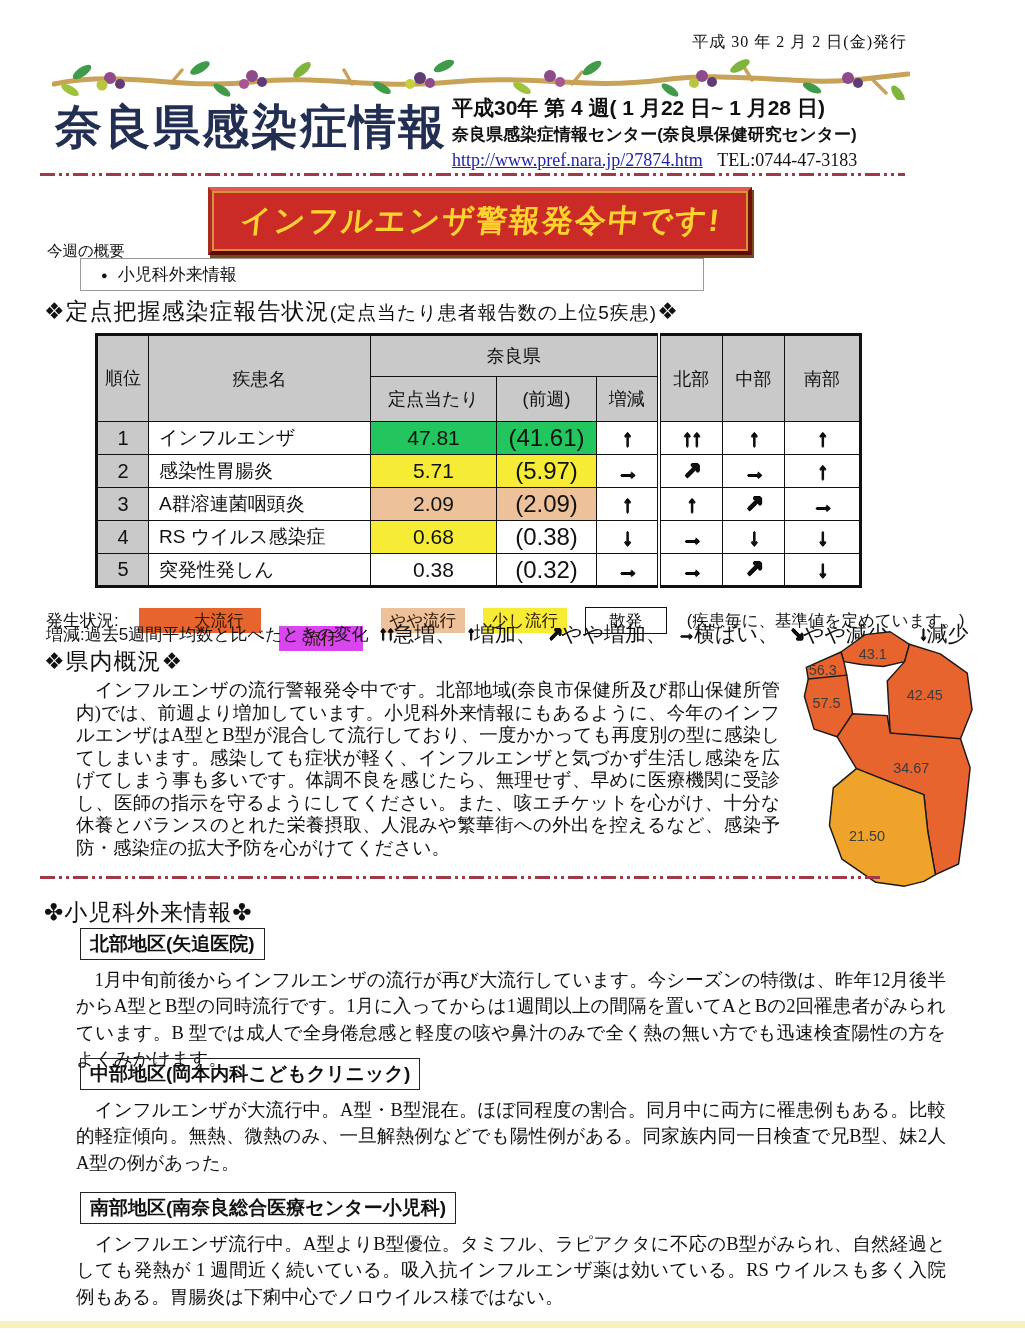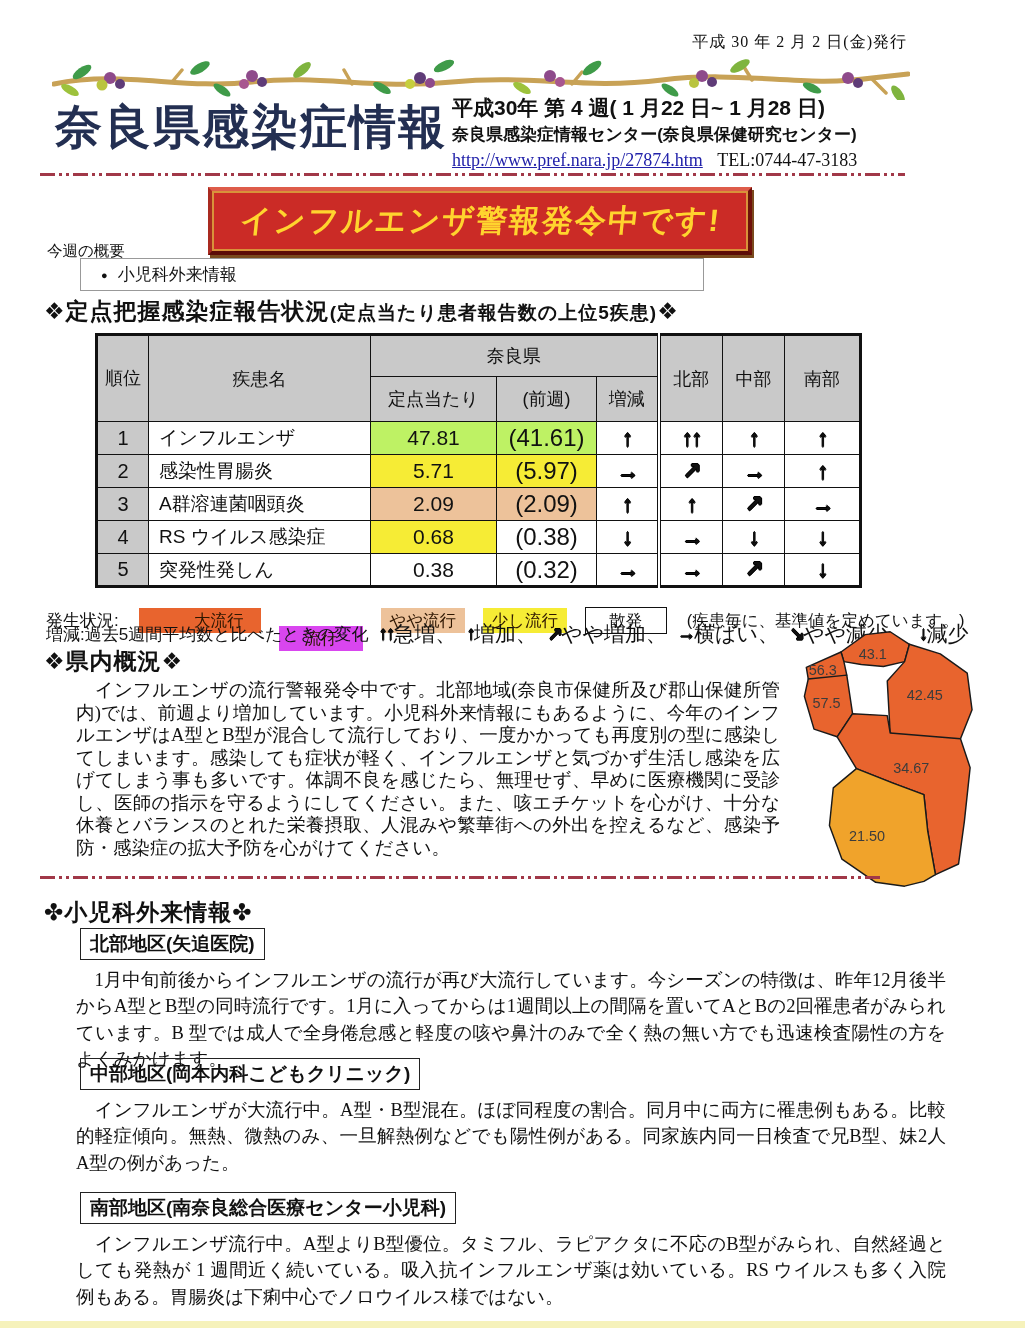--- a/index.html
+++ b/index.html
@@ -32,21 +32,21 @@
     display:flex;align-items:center;justify-content:center;}
   .alert-banner span{font-size:31px;font-weight:900;color:#ffd42e;letter-spacing:2px;transform:skewX(-6deg);}
 
   
   .wk-label{position:absolute;top:241px;left:47px;font-size:15.5px;}
   .wk-box{position:absolute;top:258px;left:80px;width:622px;height:31px;border:1.5px solid #999;
     display:flex;align-items:center;font-size:17px;}
   .wk-box .bullet{font-size:11px;margin:0 10px 0 20px;}
 
   
-  .sec-head{position:absolute;left:44px;font-weight:700;font-size:23px;letter-spacing:1px;}
+  .sec-head{position:absolute;left:44px;font-weight:400;font-size:23px;letter-spacing:1px;}
   .sec-head .sub{font-size:19px;}
 
   
   .report{position:absolute;left:95px;top:333px;border-collapse:collapse;table-layout:fixed;}
   .report th,.report td{border:1.6px solid #111;text-align:center;padding:0;overflow:hidden;}
   .report{border:3px solid #111;}
   .report th{font-weight:500;font-size:18px;}
   .gray{background:#c9c9c9;}
   .c-rank{width:50px;word-break:break-all;line-height:1.15;}
   .c-dis{width:222px;}
@@ -57,21 +57,21 @@
   .c-m{width:62px;}
   .c-s{width:76px;}
   .report tr.h1 th{height:40px;}
   .report tr.h2 th{height:44px;margin-top:12px;}
   .report tr.dr{height:33px;}
   .report td.dis{text-align:left;padding-left:10px;font-size:19px;}
   .report td.rank{font-size:20px;}
   .report td.val{font-size:21px;}
   .report td.prev{font-size:24px;}
   .dbl{border-left:4px double #111 !important;}
-  .bg-out{background:#bef264;}
+  .bg-out{background:#22c55e;}
   .bg-yel{background:#f6ec35;}
   .bg-tan{background:#edc29a;}
   .arr{font-weight:700;font-size:23px;line-height:1;letter-spacing:-2px;
     text-shadow:0.8px 0 #000,-0.8px 0 #000,0 0.8px #000,0 -0.8px #000;}
 
   
   .legend1{position:absolute;top:590px;left:46px;display:flex;align-items:center;font-size:17px;}
   .sw{display:inline-flex;align-items:center;justify-content:center;width:84px;height:25px;
     margin-right:18px;font-size:16.5px;color:#2e1600;}
   .sw5{background:#fff;border:1.6px solid #111;width:80px;color:#111;}

